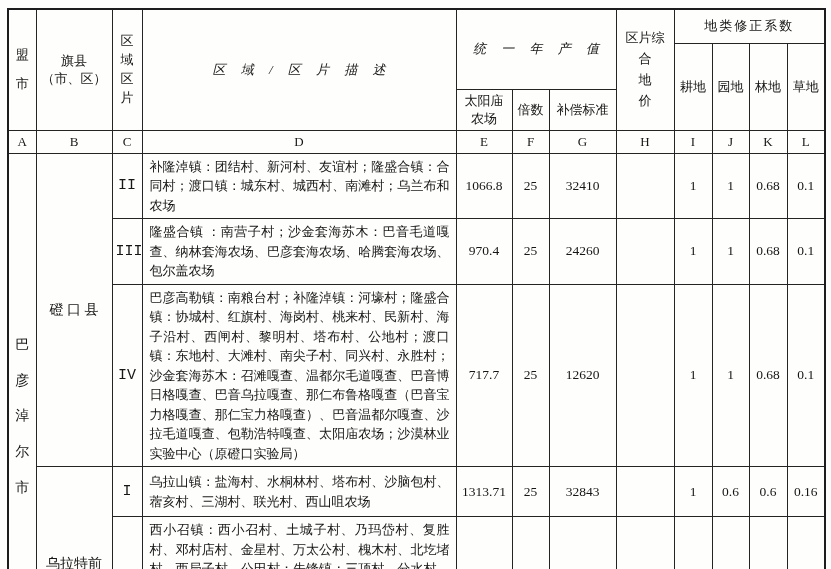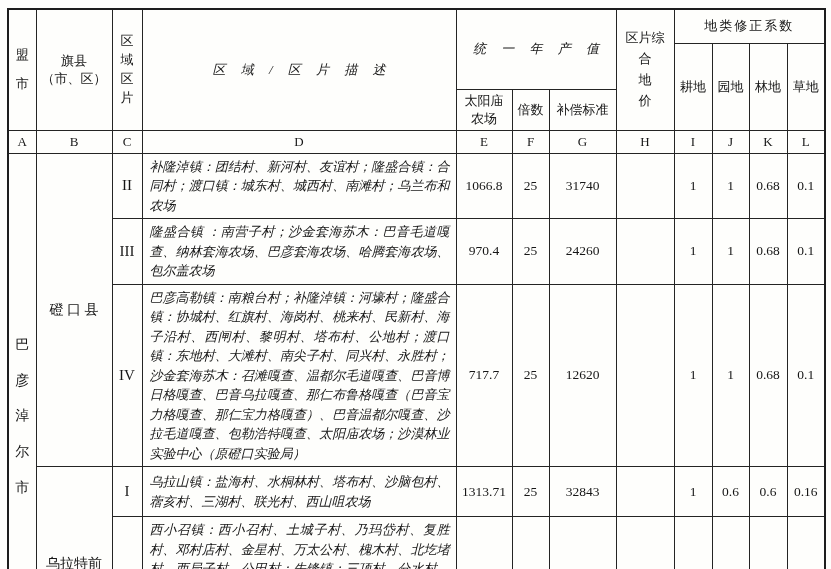--- a/index.html
+++ b/index.html
@@ -42,24 +42,23 @@
   .hdr { font-size: 13px; }
   .wide-sp { letter-spacing: 6px; text-indent: 6px; font-style: italic; }
   .mid-sp { letter-spacing: 2px; }
   .desc {
     text-align: justify;
     text-align-last: left;
     font-size: 13px;
     line-height: 19.5px;
     padding: 3px 6px 3px 7px;
     vertical-align: middle;
-    font-style: italic;
   }
   .num { font-size: 13.5px; margin-left: 32px; }
-  .zone { font-size: 15px; font-family: Liberation Serif, serif; }
+  .zone { font-size: 15px; font-family: Liberation Mono, monospace; }
   .letter { font-size: 13px; }
   .county { font-size: 14px; }
 </style>
 </head>
 <body>
 
 <div class="sheet">
   <table class="grid">
     <colgroup>
       <col style="width:28px">
@@ -125,21 +124,21 @@
       <td rowspan="5" class="vert">巴
 彦
 淖
 尔
 市</td>
       <td rowspan="3" class="county">磴 口 县</td>
       <td class="zone">II</td>
       <td class="desc">补隆淖镇：团结村、新河村、友谊村；隆盛合镇：合同村；渡口镇：城东村、城西村、南滩村；乌兰布和农场</td>
       <td class="num">1066.8</td>
       <td class="num">25</td>
-      <td class="num">31740</td>
+      <td class="num">32410</td>
       <td class="num"></td>
       <td class="num">1</td>
       <td class="num">1</td>
       <td class="num">0.68</td>
       <td class="num">0.1</td>
     </tr>
 
     <tr style="height:57px">
       <td class="zone">III</td>
       <td class="desc">隆盛合镇 ：南营子村；沙金套海苏木：巴音毛道嘎查、纳林套海农场、巴彦套海农场、哈腾套海农场、包尔盖农场</td>

